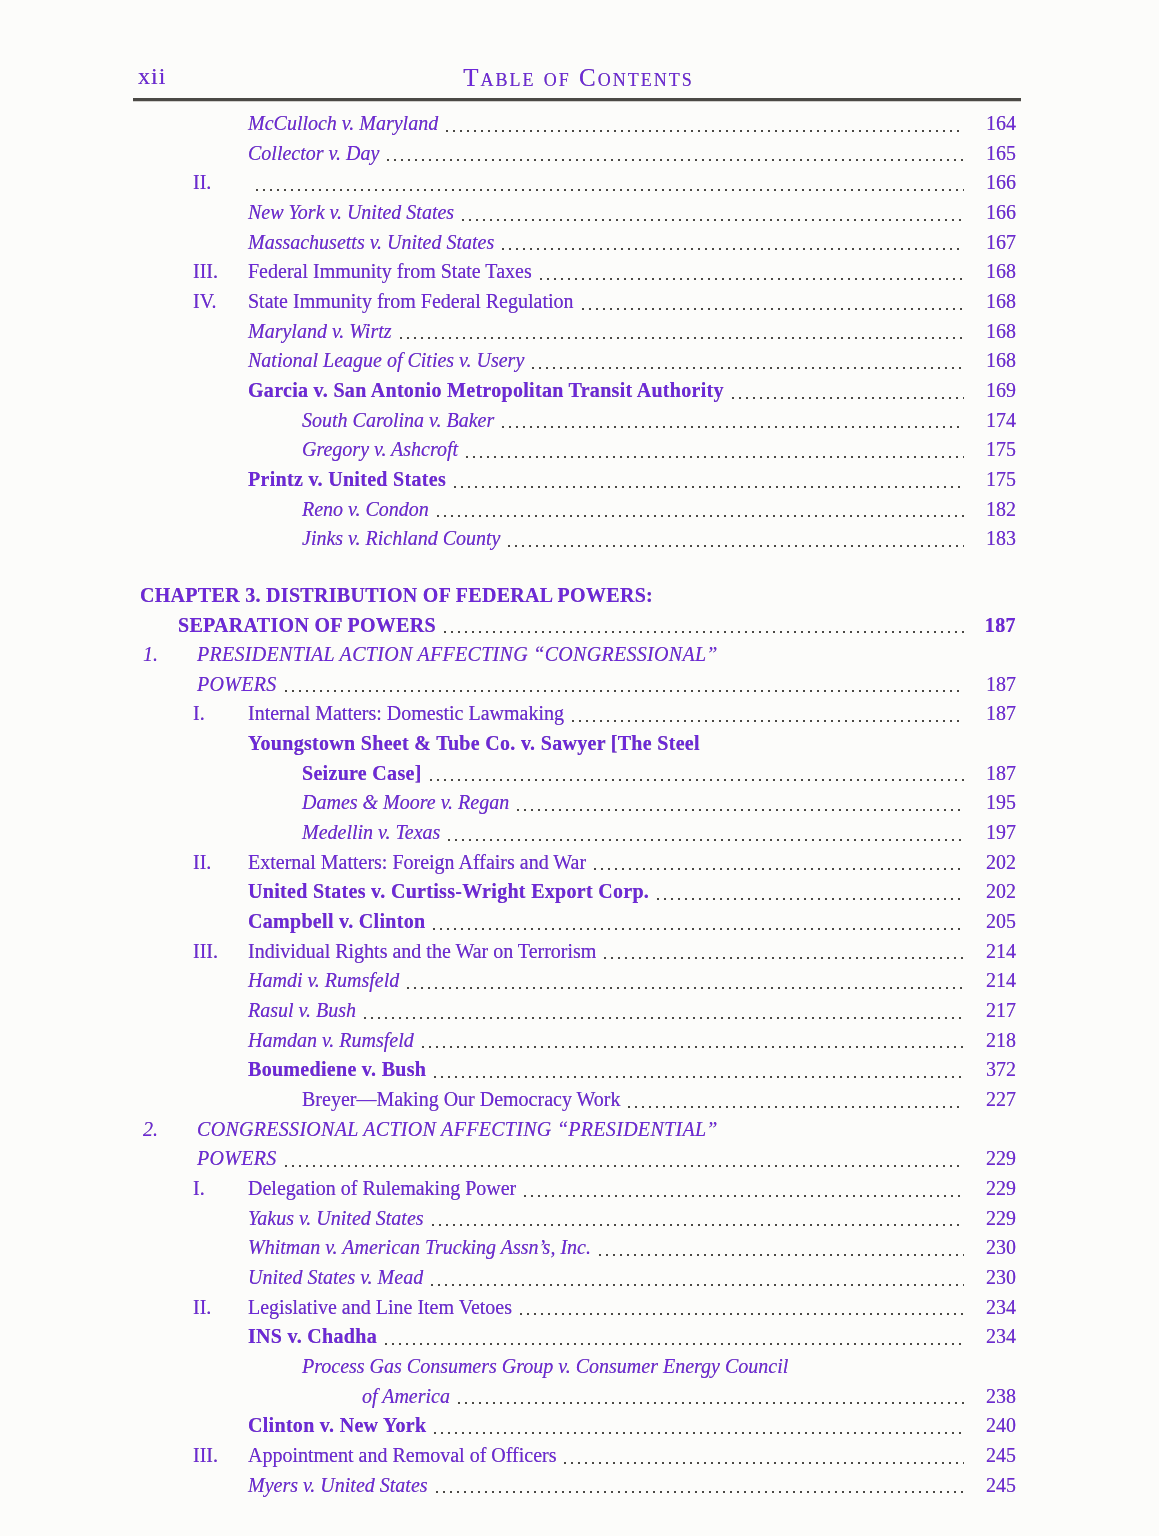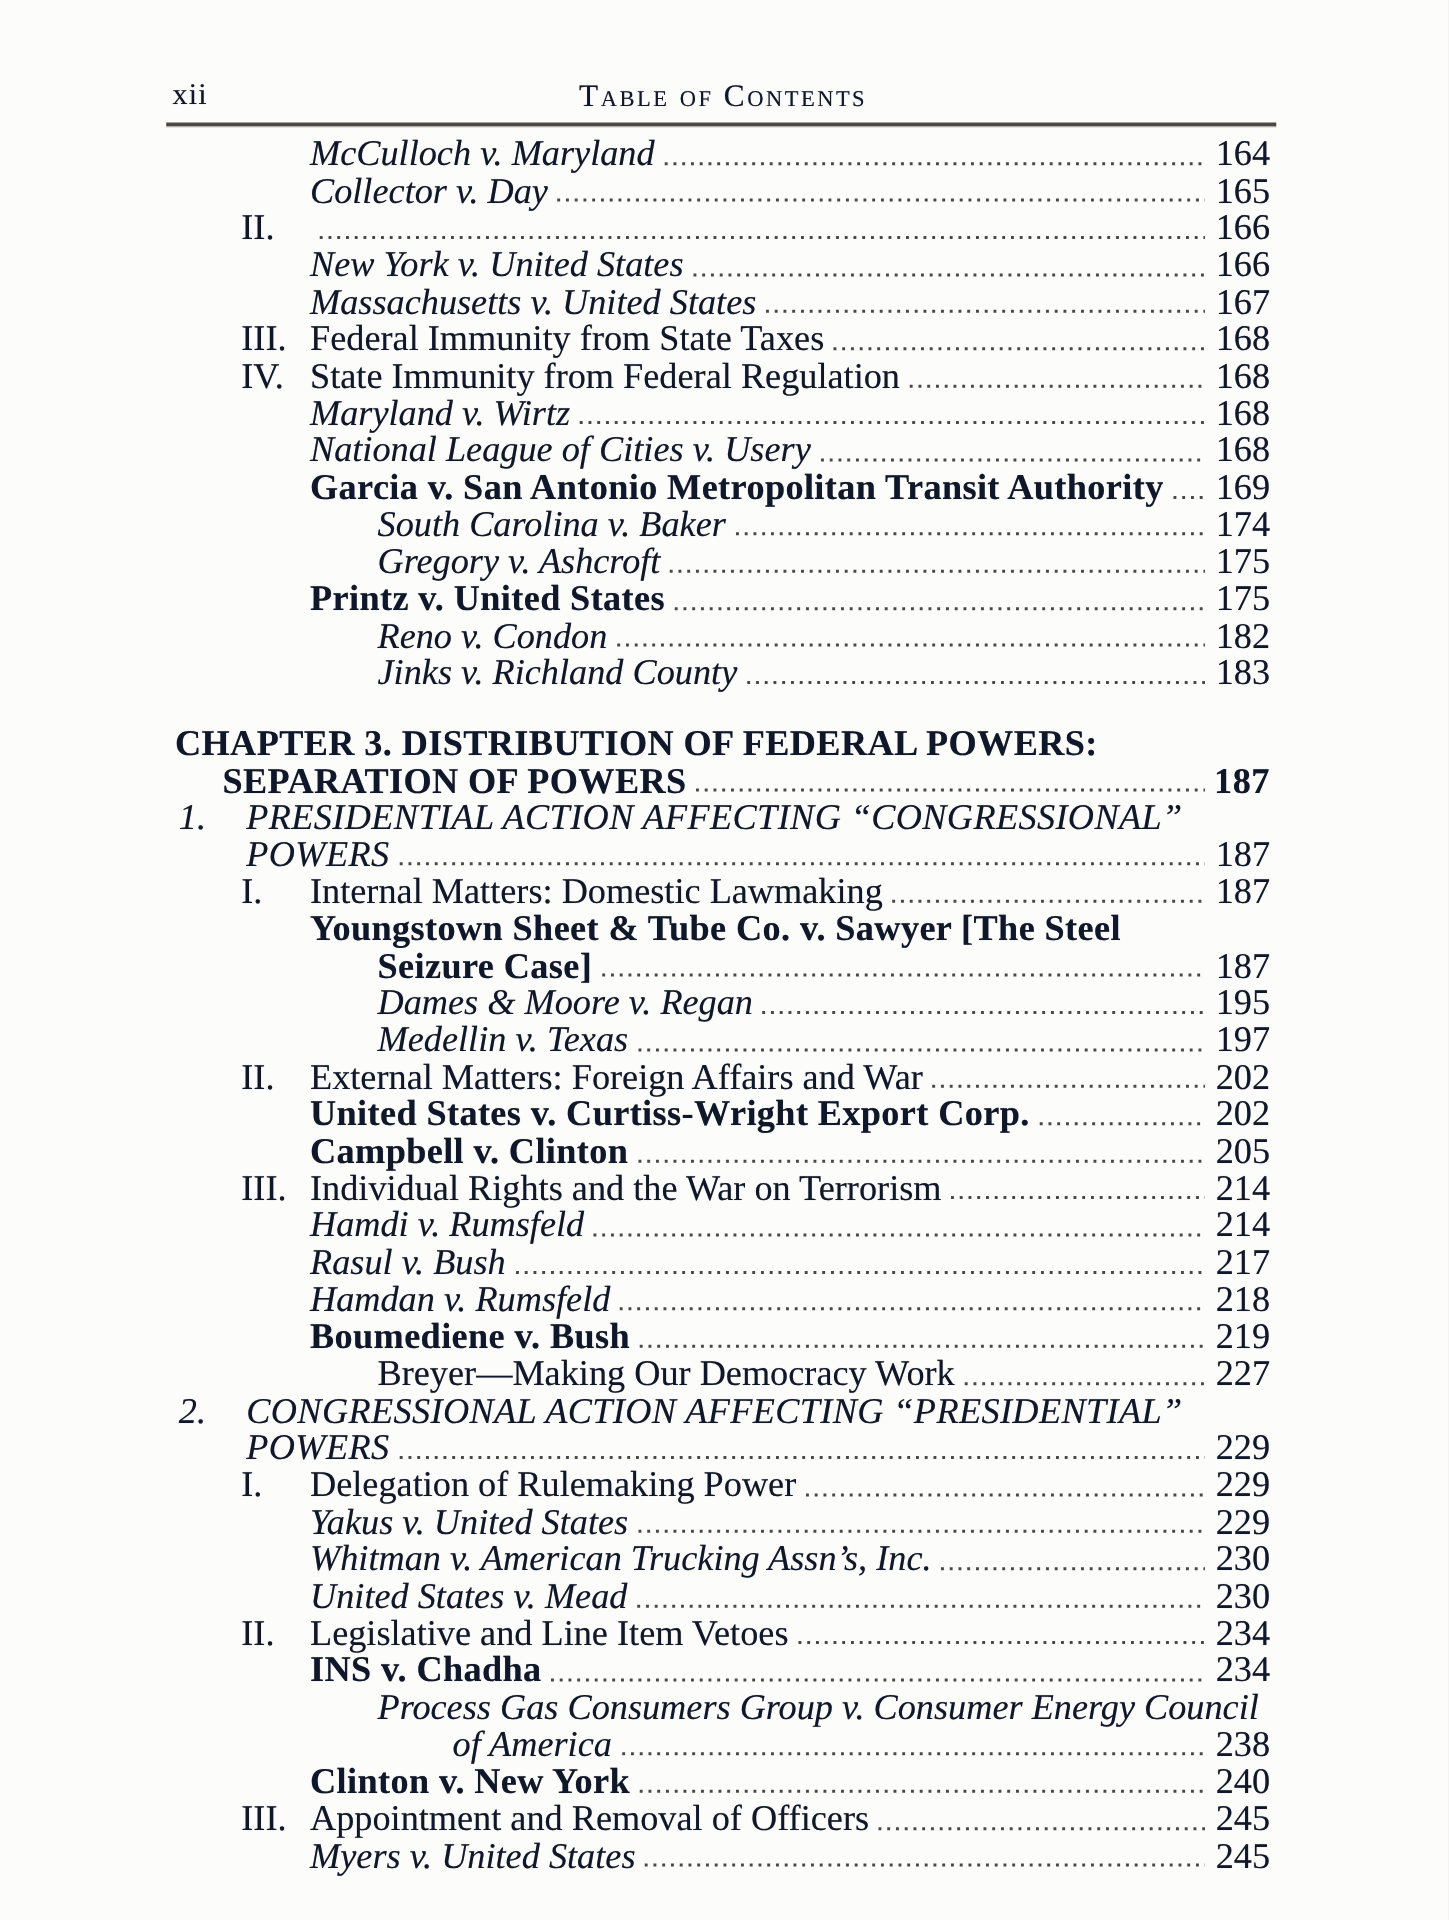--- a/index.html
+++ b/index.html
@@ -1,21 +1,21 @@
 <!DOCTYPE html>
 <html><head>
 <meta charset="utf-8">
 <style>
   html, body { margin: 0; padding: 0; background: #e9e8e4; }
   .sheet {
     position: relative;
     width: 1159px;
     height: 1536px;
     background: #fcfcfa;
-    color: #0f172a;
+    color: #6d28d9;
     font-family: "Liberation Serif", "DejaVu Serif", serif;
     overflow: hidden;
   }
   .sheet * { text-shadow: 0 0 0.6px rgba(52,50,47,0.55); }
 
   
   .pagehead {
     position: absolute;
     left: 138px;
     right: 140px;
@@ -49,21 +49,21 @@
     background: #4b4945;
     box-shadow: 0 1px 0 rgba(75,73,69,0.25);
   }
 
   
   .toc {
     position: absolute;
     left: 140px;
     top: 109px;
     width: 876px;
-    font-size: 29px;
+    font-size: 20px;
   }
   .row {
     display: flex;
     align-items: baseline;
     line-height: 29.65px;
     white-space: nowrap;
   }
   .row.gap { margin-top: 27px; }
 
   .lbl  { flex: 0 0 auto; }
@@ -260,21 +260,21 @@
         <span class="pg">217</span>
       </div>
       <div class="row lv-case">
         <span class="txt st-italic">Hamdan v. Rumsfeld</span>
         <span class="leader"></span>
         <span class="pg">218</span>
       </div>
       <div class="row lv-case">
         <span class="txt st-bold">Boumediene v. Bush</span>
         <span class="leader"></span>
-        <span class="pg">219</span>
+        <span class="pg">372</span>
       </div>
       <div class="row lv-subcase">
         <span class="txt st-roman">Breyer—Making Our Democracy Work</span>
         <span class="leader"></span>
         <span class="pg">227</span>
       </div>
       <div class="row lv-section">
         <span class="lbl">2.</span>
         <span class="txt st-icaps">CONGRESSIONAL ACTION AFFECTING “PRESIDENTIAL”</span>
       </div>

